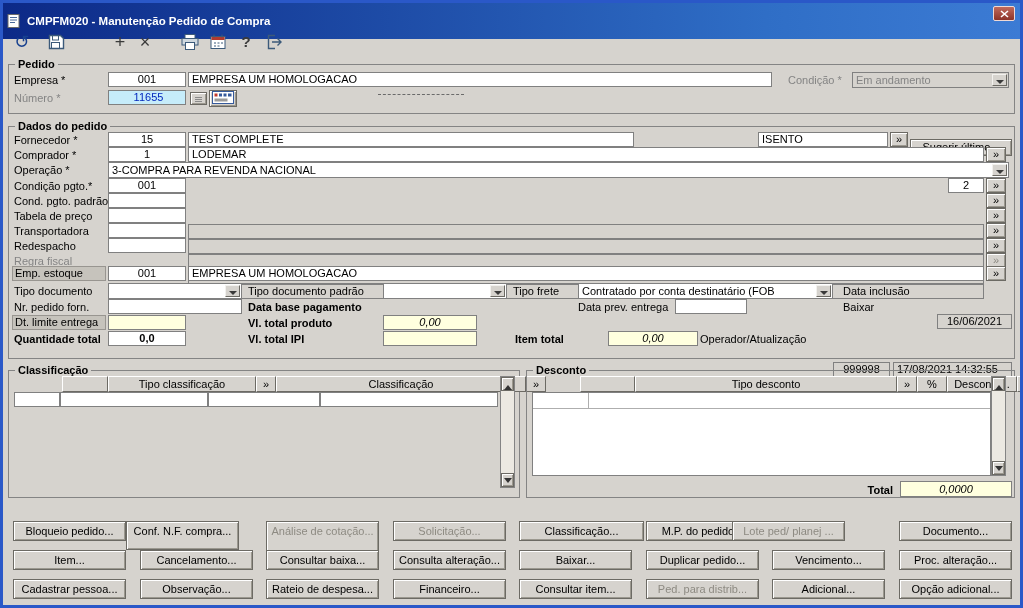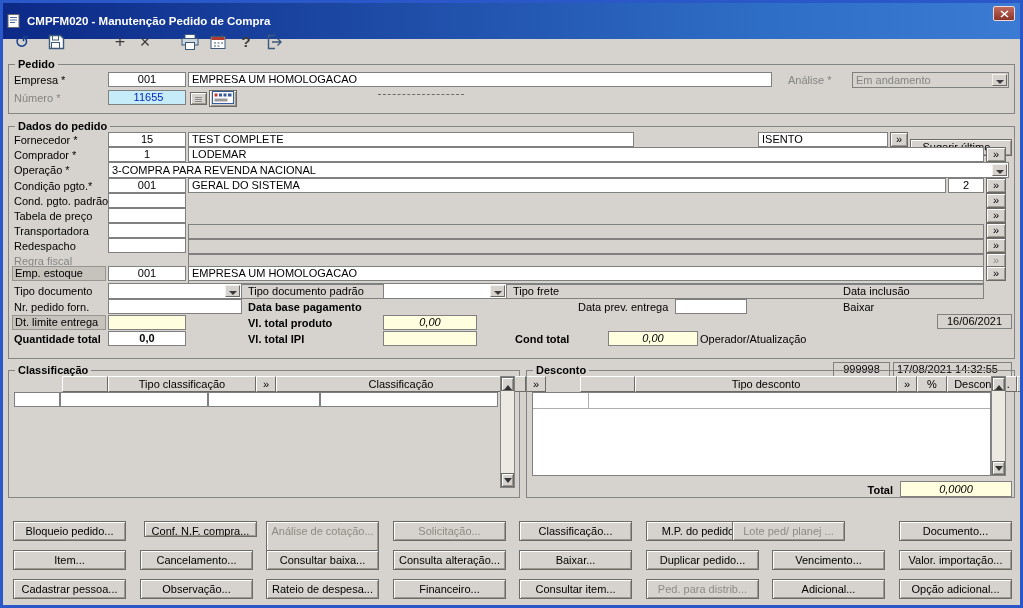--- a/index.html
+++ b/index.html
@@ -113,21 +113,21 @@
         </svg>
       </span>
     </div>
 
   <div class="grp" style="left:5px;top:61px;width:1007px;height:50px"></div>
   <span class="leg" style="left:12px;top:55px">Pedido</span>
 
   <span class="l" style="left:11px;top:71px">Empresa *</span>
   <div class="f rt" style="left:105px;top:69px;width:78px">001</div>
   <div class="f" style="left:185px;top:69px;width:584px">EMPRESA UM HOMOLOGACAO</div>
-  <span class="l ds" style="left:785px;top:71px">Análise *</span>
+  <span class="l ds" style="left:785px;top:71px">Condição *</span>
   <div class="combo dsc" style="left:849px;top:69px;width:157px"><span>Em andamento</span><span class="ar"></span></div>
 
   <span class="l ds" style="left:11px;top:89px">Número *</span>
   <div class="f rt cy" style="left:105px;top:87px;width:78px">11655</div>
   <div class="zb" style="left:187px;top:89px;width:17px;height:13px"><span style="display:inline-flex">
         <svg width="9" height="7" viewBox="0 0 9 7">
           <path d="M1 1.5h7 M1 3.5h7 M1 5.5h7" stroke="#8a8a8a" fill="none"></path>
         </svg>
       </span></div>
   <div class="zb" style="left:206px;top:87px;width:28px;height:17px"><span style="display:inline-flex">
@@ -158,21 +158,20 @@
   <span class="l" style="left:11px;top:146px">Comprador *</span>
   <div class="f rt" style="left:105px;top:144px;width:78px">1</div>
   <div class="f" style="left:185px;top:144px;width:796px">LODEMAR</div>
   <div class="zb" style="left:983px;top:144px">»</div>
 
   <span class="l" style="left:11px;top:161px">Operação *</span>
   <div class="combo" style="left:105px;top:159px;width:901px"><span>3-COMPRA PARA REVENDA NACIONAL</span><span class="ar"></span></div>
 
   <span class="l" style="left:11px;top:177px">Condição pgto.*</span>
   <div class="f rt" style="left:105px;top:175px;width:78px">001</div>
-  <div class="f" style="left:185px;top:175px;width:758px">GERAL DO SISTEMA</div>
   <div class="f rt" style="left:945px;top:175px;width:36px">2</div>
   <div class="zb" style="left:983px;top:175px">»</div>
 
   <span class="l" style="left:11px;top:192px">Cond. pgto. padrão</span>
   <div class="f" style="left:105px;top:190px;width:78px"></div>
   <div class="f gy" style="left:185px;top:190px;width:796px"></div>
   <div class="zb" style="left:983px;top:190px">»</div>
 
   <span class="l" style="left:11px;top:207px">Tabela de preço</span>
   <div class="f" style="left:105px;top:205px;width:78px"></div>
@@ -200,40 +199,41 @@
 
   <span class="l" style="left:11px;top:282px">Tipo documento</span>
   <div class="combo" style="left:105px;top:280px;width:134px">
       <span class="ar"></span>
     </div>
   <span class="l" style="left:245px;top:282px">Tipo documento padrão</span>
   <div class="combo" style="left:380px;top:280px;width:124px">
       <span class="ar"></span>
     </div>
   <span class="l" style="left:510px;top:282px">Tipo frete</span>
+  <div class="combo" style="left:575px;top:280px;width:255px"><span>Contratado por conta destinatário (FOB</span><span class="ar"></span></div>
   <span class="l" style="left:840px;top:282px">Data inclusão</span>
   <div class="f gy rt" style="left:934px;top:280px;width:75px">16/06/2021</div>
 
   <span class="l" style="left:11px;top:298px">Nr. pedido forn.</span>
   <div class="f" style="left:105px;top:296px;width:134px"></div>
   <span class="l bdt" style="left:245px;top:298px">Data base pagamento</span>
   <span class="l" style="left:575px;top:298px">Data prev. entrega</span>
   <div class="f" style="left:672px;top:296px;width:72px"></div>
   <span class="l" style="left:840px;top:298px">Baixar</span>
 
   <span class="l hl" style="left:9px;top:312px;width:94px">Dt. limite entrega</span>
   <div class="f yw" style="left:105px;top:312px;width:78px"></div>
   <span class="l bdt" style="left:245px;top:314px">Vl. total produto</span>
   <div class="f yw rt" style="left:380px;top:312px;width:94px">0,00</div>
 
   <span class="l bdt" style="left:11px;top:330px">Quantidade total</span>
   <div class="f rt bdt" style="left:105px;top:328px;width:78px">0,0</div>
   <span class="l bdt" style="left:245px;top:330px">Vl. total IPI</span>
   <div class="f yw rt" style="left:380px;top:328px;width:94px"></div>
-  <span class="l bdt" style="left:512px;top:330px">Cond total</span>
+  <span class="l bdt" style="left:512px;top:330px">Item total</span>
   <div class="f yw rt" style="left:605px;top:328px;width:90px">0,00</div>
   <span class="l" style="left:697px;top:330px">Operador/Atualização</span>
   <div class="f gy rt" style="left:830px;top:328px;width:57px">999998</div>
   <div class="f gy" style="left:890px;top:328px;width:119px">17/08/2021 14:32:55</div>
 
   <div class="grp" style="left:5px;top:367px;width:512px;height:128px"></div>
   <span class="leg" style="left:12px;top:361px">Classificação</span>
   <div class="hc" style="left:11px;top:373px;width:46px"></div>
   <div class="hc" style="left:57px;top:373px;width:148px">Tipo classificação</div>
   <div class="hc" style="left:205px;top:373px;width:20px">»</div>
@@ -269,36 +269,36 @@
         <span class="tri-u"></span>
       </div>
     <div class="sbb" style="bottom:0">
         <span class="tri-d"></span>
       </div>
   </div>
   <span class="l bdt" style="left:830px;top:481px;width:60px;text-align:right">Total</span>
   <div class="f yw rt" style="left:897px;top:478px;width:112px;height:16px;line-height:14px">0,0000</div>
 
   <div class="btn" style="left:10px;top:510px;width:113px;height:20px;line-height:18px">Bloqueio pedido...</div>
-  <div class="btn" style="left:141px;top:510px;width:113px;height:16px;line-height:18px">Conf. N.F. compra...</div>
+  <div class="btn" style="left:123px;top:510px;width:113px;height:29px;line-height:18px">Conf. N.F. compra...</div>
   <div class="btn dsb" style="left:263px;top:510px;width:113px;height:36px;line-height:18px">Análise de cotação...</div>
   <div class="btn dsb" style="left:390px;top:510px;width:113px;height:20px;line-height:18px">Solicitação...</div>
-  <div class="btn" style="left:516px;top:510px;width:113px;height:20px;line-height:18px">Classificação...</div>
+  <div class="btn" style="left:516px;top:510px;width:125px;height:20px;line-height:18px">Classificação...</div>
   <div class="btn" style="left:643px;top:510px;width:113px;height:20px;line-height:18px">M.P. do pedido...</div>
   <div class="btn dsb" style="left:729px;top:510px;width:113px;height:20px;line-height:18px">Lote ped/ planej ...</div>
   <div class="btn" style="left:896px;top:510px;width:113px;height:20px;line-height:18px">Documento...</div>
 
   <div class="btn" style="left:10px;top:539px;width:113px;height:20px;line-height:18px">Item...</div>
   <div class="btn" style="left:137px;top:539px;width:113px;height:20px;line-height:18px">Cancelamento...</div>
   <div class="btn" style="left:263px;top:539px;width:113px;height:20px;line-height:18px">Consultar baixa...</div>
   <div class="btn" style="left:390px;top:539px;width:113px;height:20px;line-height:18px">Consulta alteração...</div>
   <div class="btn" style="left:516px;top:539px;width:113px;height:20px;line-height:18px">Baixar...</div>
   <div class="btn" style="left:643px;top:539px;width:113px;height:20px;line-height:18px">Duplicar pedido...</div>
   <div class="btn" style="left:769px;top:539px;width:113px;height:20px;line-height:18px">Vencimento...</div>
-  <div class="btn" style="left:896px;top:539px;width:113px;height:20px;line-height:18px">Valor. importação...</div>
+  <div class="btn" style="left:896px;top:539px;width:113px;height:20px;line-height:18px">Proc. alteração...</div>
 
   <div class="btn" style="left:10px;top:568px;width:113px;height:20px;line-height:18px">Cadastrar pessoa...</div>
   <div class="btn" style="left:137px;top:568px;width:113px;height:20px;line-height:18px">Observação...</div>
   <div class="btn" style="left:263px;top:568px;width:113px;height:20px;line-height:18px">Rateio de despesa...</div>
   <div class="btn" style="left:390px;top:568px;width:113px;height:20px;line-height:18px">Financeiro...</div>
   <div class="btn" style="left:516px;top:568px;width:113px;height:20px;line-height:18px">Consultar item...</div>
   <div class="btn dsb" style="left:643px;top:568px;width:113px;height:20px;line-height:18px">Ped. para distrib...</div>
   <div class="btn" style="left:769px;top:568px;width:113px;height:20px;line-height:18px">Adicional...</div>
   <div class="btn" style="left:896px;top:568px;width:113px;height:20px;line-height:18px">Opção adicional...</div>
 

